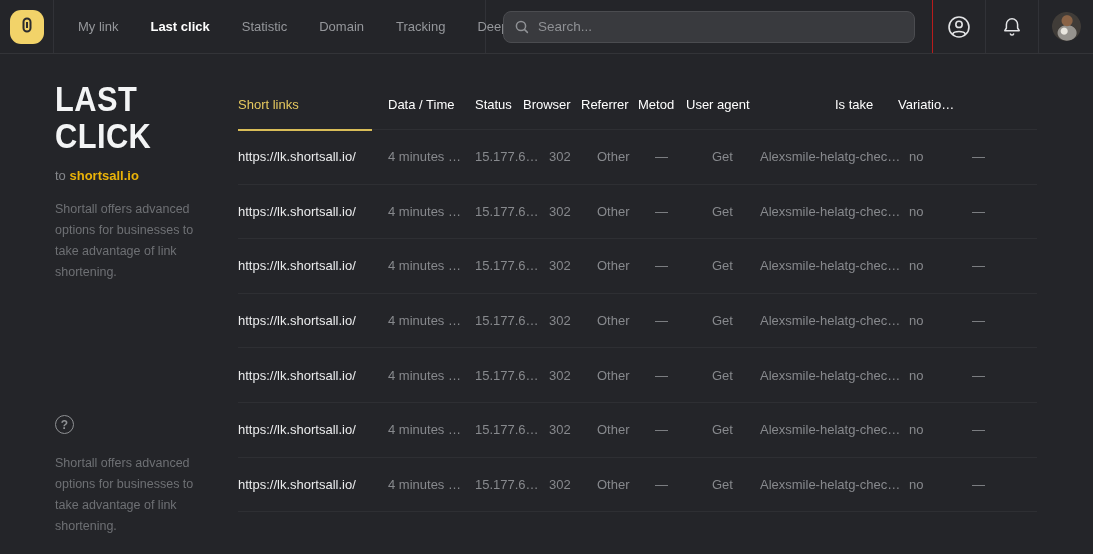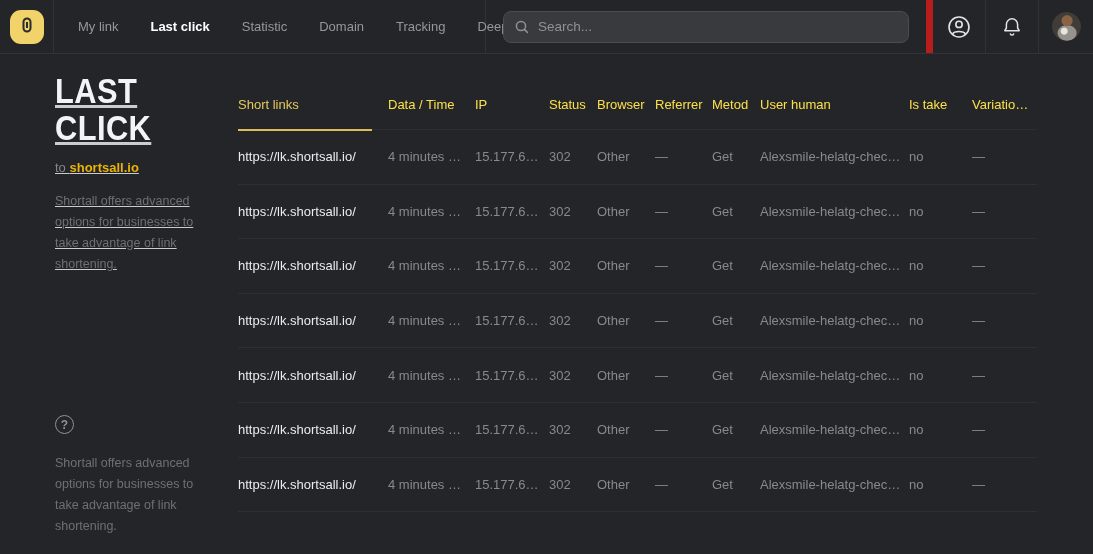--- a/index.html
+++ b/index.html
@@ -7,54 +7,54 @@
   body { background:#242529; font-family:"Liberation Sans", sans-serif; color:#caccce; }
 
   
   .topbar { height:54px; display:flex; align-items:stretch; border-bottom:1px solid #333438; }
   .sec { display:flex; align-items:center; }
   .logo-sec { width:54px; justify-content:center; border-right:1px solid #313237; }
   .logo-btn { width:34px; height:34px; background:#f2d369; border-radius:11px; display:flex; align-items:center; justify-content:center; cursor:pointer; }
   .nav-sec { width:432px; border-right:1px solid #313237; gap:32px; padding-left:24px; }
   .nav-item { font-size:13px; color:#95979b; cursor:pointer; white-space:nowrap; }
   .nav-item.active { color:#ffffff; font-weight:700; }
-  .search-sec { flex:1; padding:0 17px; border-right:7px solid #b91c1c; }
+  .search-sec { flex:1; padding:0 17px; border-right:1px solid #b91c1c; }
   .search-wrap { position:relative; flex:1; display:flex; }
   .search-wrap svg { position:absolute; left:11px; top:8px; }
   .search-input { flex:1; height:32px; background:#393a3e; border:1px solid #4b4c50; border-radius:8px; color:#cfd0d2; font-size:13.5px; padding:0 12px 0 34px; outline:none; font-family:"Liberation Sans", sans-serif; }
   .search-input::placeholder { color:#8f9195; }
   .icon-sec { width:53px; justify-content:center; border-right:1px solid #313237; cursor:pointer; }
   .avatar-sec { width:54px; justify-content:center; }
   .avatar { width:29px; height:29px; border-radius:50%; cursor:pointer;
     background:
       radial-gradient(circle 4px at 42% 66%, #e9e6df 0 3px, transparent 4px),
       radial-gradient(circle 6px at 52% 30%, #8a6346 0 5px, transparent 6px),
       radial-gradient(ellipse 11px 9px at 52% 72%, #96938e 0 9px, transparent 10px),
       radial-gradient(circle 15px at 50% 50%, #403c38 0 14px, #33302d 15px);
   }
 
   
   .main { position:relative; height:499px; }
 
-  .sidebar { position:absolute; left:55px; top:18px; width:163px;text-decoration:underline; }
+  .sidebar { position:absolute; left:55px; top:26px; width:163px; }
   .page-title { color:#f3f4f5; font-size:35px; line-height:37px; font-weight:700; letter-spacing:.5px; white-space:pre-line; transform:scaleX(.88); transform-origin:left top; }
   .subtitle { margin-top:14px; font-size:13px; color:#85878b; }
   .subtitle .link { color:#eab308; cursor:pointer; font-weight:600; }
   .desc { margin-top:16px; font-size:12.5px; line-height:21px; color:#6e7074; }
 
   .help { position:absolute; left:55px; top:361px; width:163px; }
   .help-icon { width:19px; height:19px; border:1.5px solid #8f9194; border-radius:50%; color:#8f9194; font-size:12px; font-weight:700; display:flex; align-items:center; justify-content:center; cursor:pointer; }
   .help .desc { margin-top:19px; }
 
   
   .table { position:absolute; left:238px; top:33px; width:799px; }
   .thead { display:flex; position:relative; height:43px; }
   .thead::before { content:''; position:absolute; left:0; right:0; bottom:0; height:1px; background:#2e2f33; }
   .thead::after { content:''; position:absolute; left:0; bottom:-1px; width:134px; height:2px; background:#d9bd58; }
-  .th { font-size:13px; color:#fde047; padding-top:10px; }
+  .th { font-size:13px; color:#ffffff; padding-top:10px; }
   .th.active { color:#e6c95f; font-weight:400; }
   .th, .td { flex:0 0 auto; padding-right:8px; overflow:hidden; white-space:nowrap; text-overflow:ellipsis; }
   .col0{width:150px}.col1{width:87px}.col2{width:74px}.col3{width:48px}.col4{width:58px}
   .col5{width:57px}.col6{width:48px}.col7{width:149px}.col8{width:63px}.col9{width:65px}
   .tr { display:flex; align-items:center; height:54.6px; border-bottom:1px solid #2e2f33; }
   .td { font-size:13px; color:#87898d; }
   .td.link { color:#ebeced; cursor:pointer; }
 </style>
 </head>
 <body>
@@ -122,26 +122,25 @@
 
   <div class="help">
     <div class="help-icon">?</div>
     <div class="desc">Shortall offers advanced options for businesses to take advantage of link shortening.</div>
   </div>
 
   <div class="table">
     <div class="thead">
         <div class="th col0 active">Short links</div>
         <div class="th col1">Data / Time</div>
-        <div class="th col2">IP</div>
         <div class="th col3">Status</div>
         <div class="th col4">Browser</div>
         <div class="th col5">Referrer</div>
         <div class="th col6">Metod</div>
-        <div class="th col7">User  human</div>
+        <div class="th col7">User  agent</div>
         <div class="th col8">Is take</div>
         <div class="th col9">Variation URL</div>
       </div>
     <div>
         <div class="tr">
           <div class="td col0 link">https://lk.shortsall.io/</div>
           <div class="td col1">4 minutes ago</div>
           <div class="td col2">15.177.66.7</div>
           <div class="td col3">302</div>
           <div class="td col4">Other</div>

